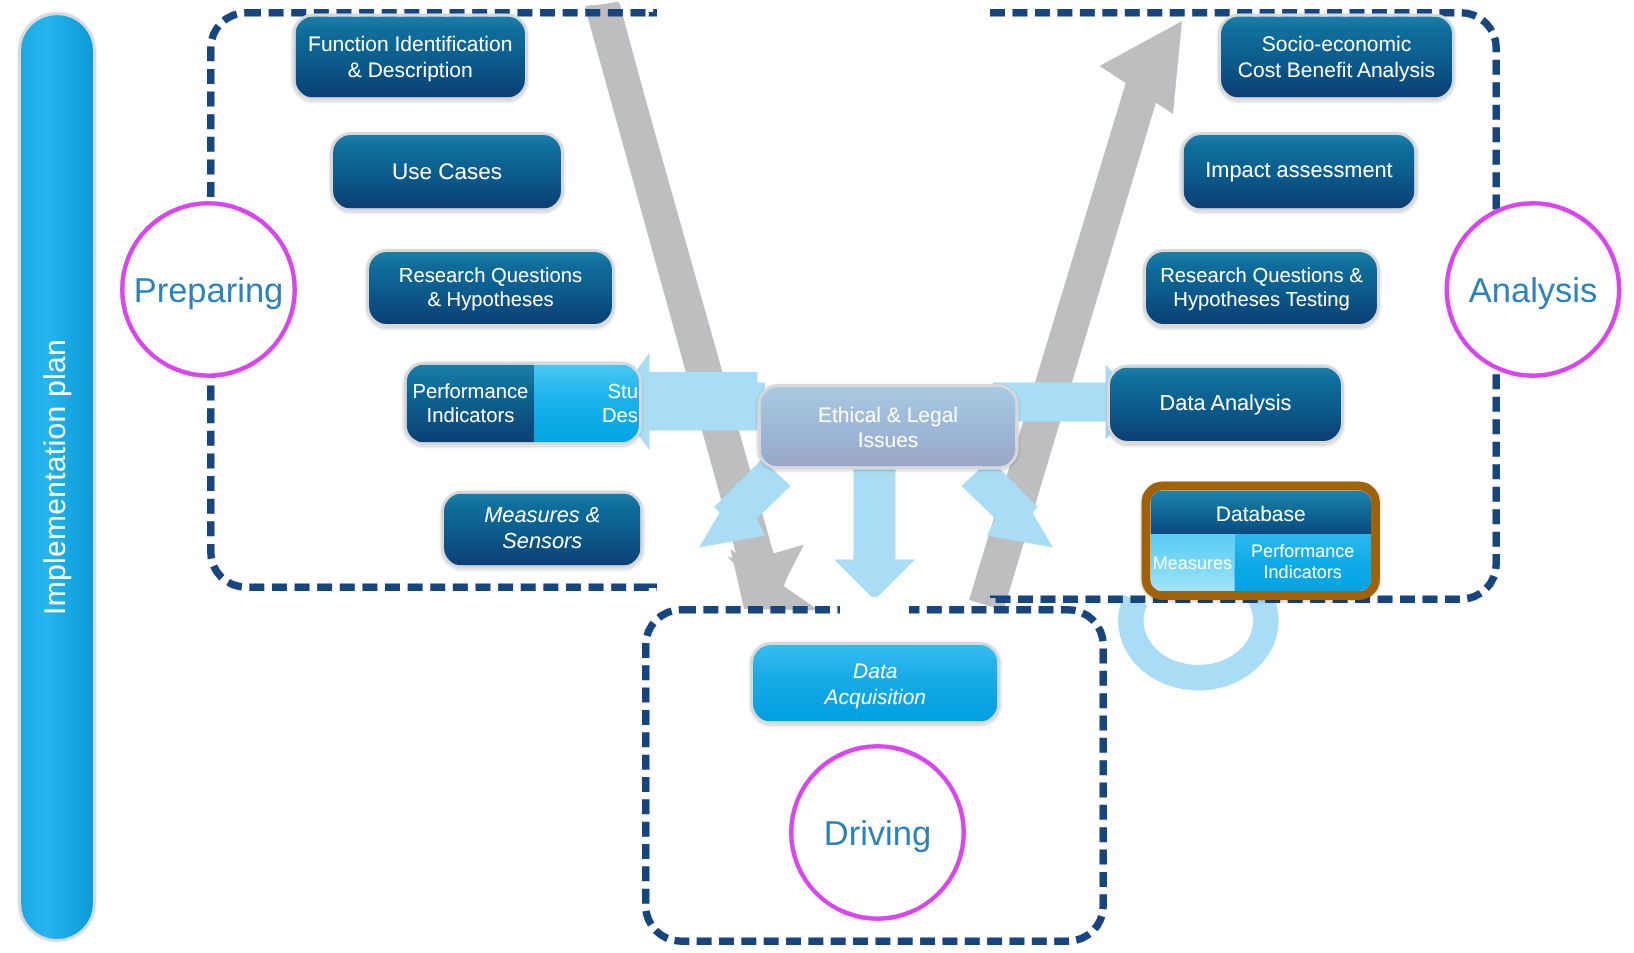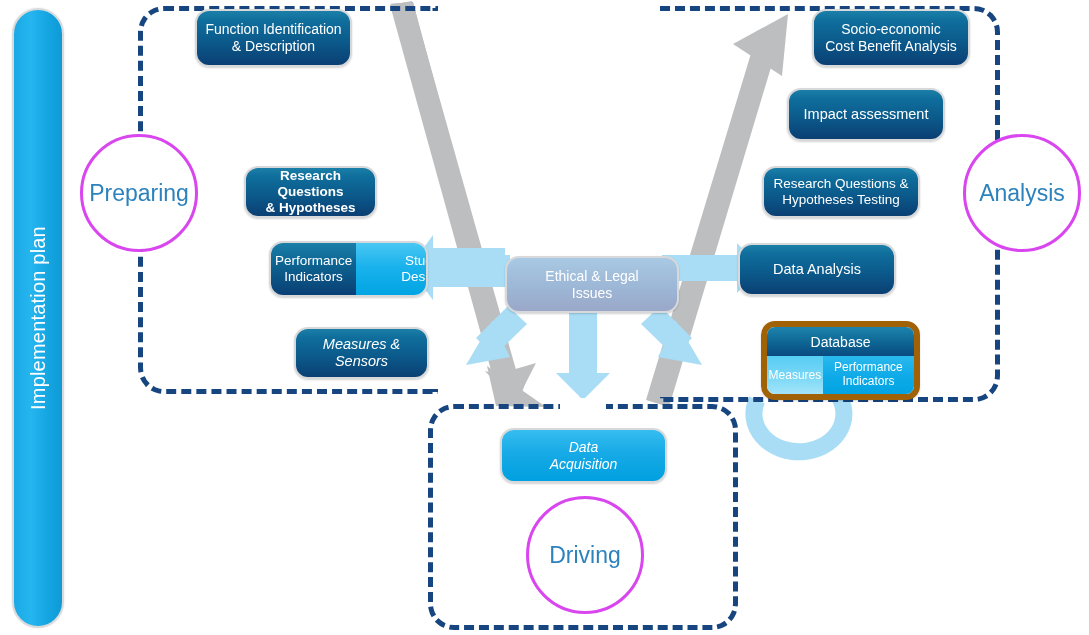--- a/index.html
+++ b/index.html
@@ -294,22 +294,25 @@
     <span>Driving</span>
   </div>
 
   <div class="node node-dark layer-nodes" style="left:195px; top:9px; width:157px; height:58px; font-size:14px; z-index:6;">
     <span class="node-label">
       <span>Function Identification</span><br>
       <span>&amp; Description</span>
     </span>
   </div>
 
-
-  <div class="node node-dark layer-nodes" style="left:244px; top:166px; width:133px; height:52px; font-size:13.5px; z-index:6;font-weight:bold;">
+  <div class="node node-dark layer-nodes" style="left:220px; top:88px; width:156px; height:53px; font-size:15px; z-index:6;">
+    <span class="node-label">Use Cases</span>
+  </div>
+
+  <div class="node node-dark layer-nodes" style="left:244px; top:166px; width:166px; height:52px; font-size:13.5px; z-index:6;">
     <span class="node-label">
       <span>Research Questions</span><br>
       <span>&amp; Hypotheses</span>
     </span>
   </div>
 
   <div class="node-split layer-nodes" style="left:269px; top:241px; width:159px; height:56px; z-index:6;">
     <div class="split-left" style="font-size:13.5px;">
       <span>
         <span>Performance</span><br>

